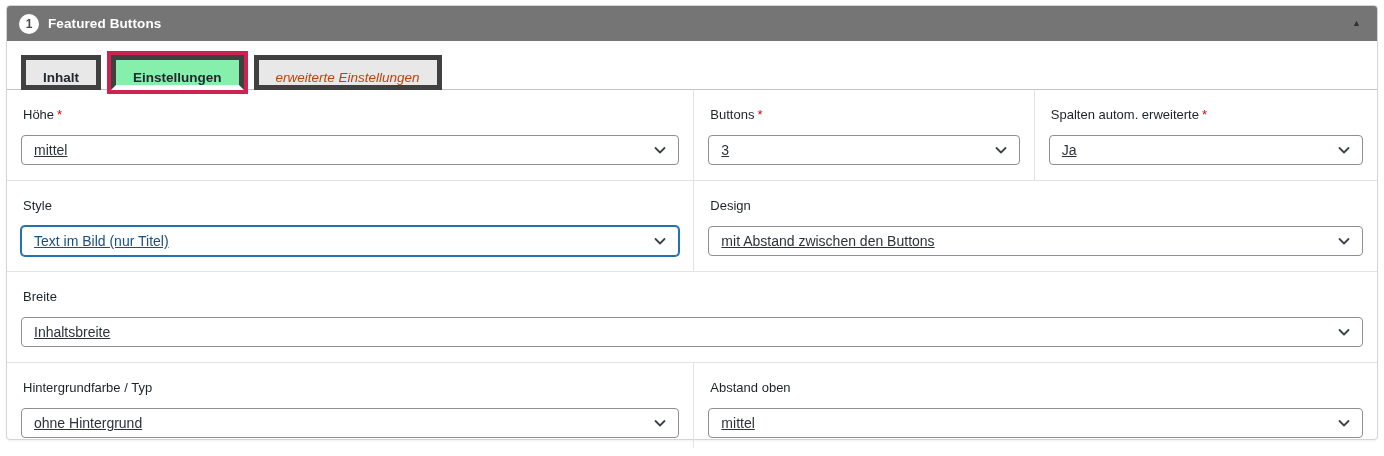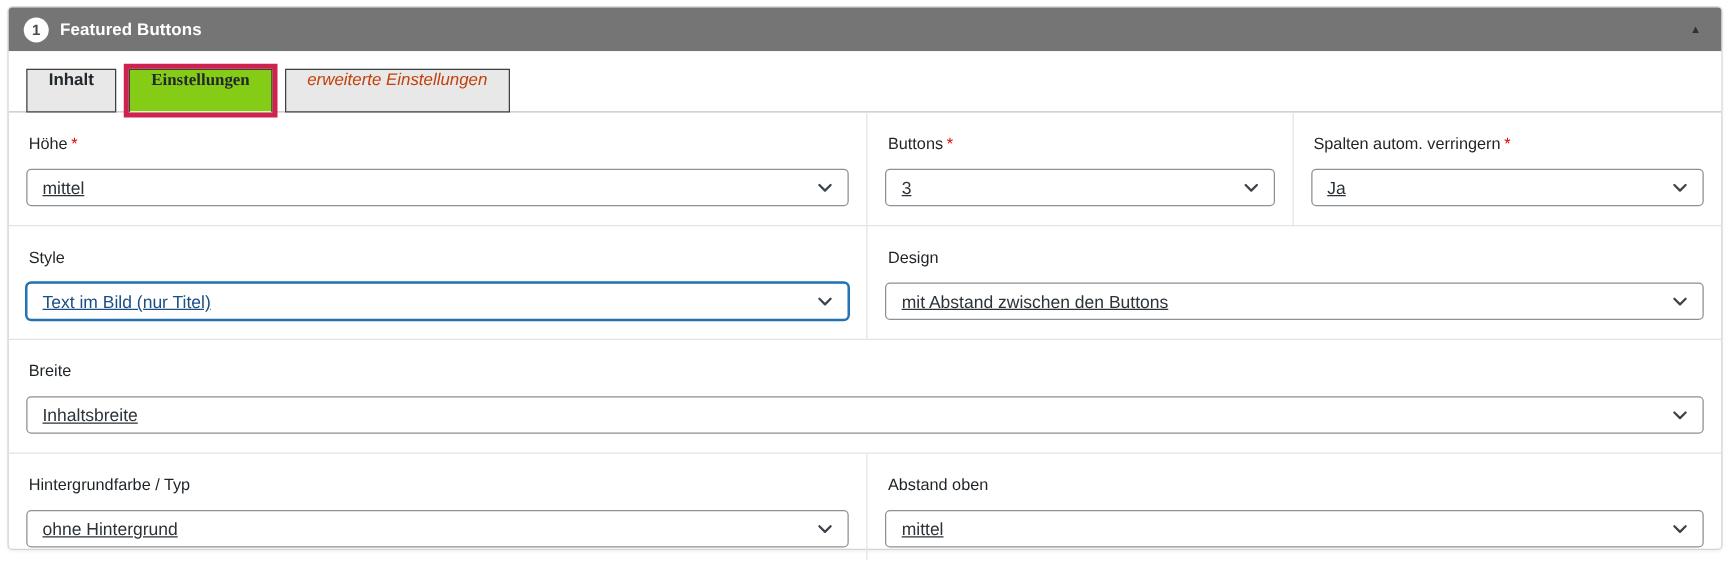--- a/index.html
+++ b/index.html
@@ -57,36 +57,35 @@
     align-items: flex-end;
     gap: 10px;
     padding: 14px 14px 0 14px;
     border-bottom: 1px solid #c3c4c7;
     background: #fff;
   }
   .tab {
     height: 35px;
     margin-bottom: -1px;
     padding: 0 17px;
-    display: flex; align-items: flex-start;
+    display: flex; align-items: flex-end;
     background: #e8e8e8;
-    border: 1px solid #404040;
+    border: 5px solid #404040;
     font-size: 13.5px;
     font-weight: 700;
     color: #23282d;
     cursor: pointer;
     white-space: nowrap;
   }
   .tab.active {
-    background: #84cc16;
+    background: #86efac;
     border-bottom-color: #fff;
     outline: 4px solid #ce2350;
     position: relative;
     z-index: 2;
-    font-family: Liberation Serif, serif;
   }
   .tab.italic {
     font-style: italic;
     font-weight: 400;
     color: #c2410c;
   }
   
   .row {
     display: grid;
     border-bottom: 1px solid #e3e3e3;
@@ -168,21 +167,21 @@
       <div class="selectbox">
         <span>3</span>
         <span class="chev">
             <svg width="16" height="16" viewBox="0 0 16 16">
               <polyline points="3.5,6 8,10.5 12.5,6" fill="none" stroke="#3c434a" stroke-width="1.8" stroke-linecap="round" stroke-linejoin="round"></polyline>
             </svg>
           </span>
       </div>
     </div>
     <div class="cell">
-      <label class="field-label"><span>Spalten autom. verringern</span><span class="req">*</span></label>
+      <label class="field-label"><span>Spalten autom. erweiterte</span><span class="req">*</span></label>
       <div class="selectbox">
         <span>Ja</span>
         <span class="chev">
             <svg width="16" height="16" viewBox="0 0 16 16">
               <polyline points="3.5,6 8,10.5 12.5,6" fill="none" stroke="#3c434a" stroke-width="1.8" stroke-linecap="round" stroke-linejoin="round"></polyline>
             </svg>
           </span>
       </div>
     </div>
   </div>

